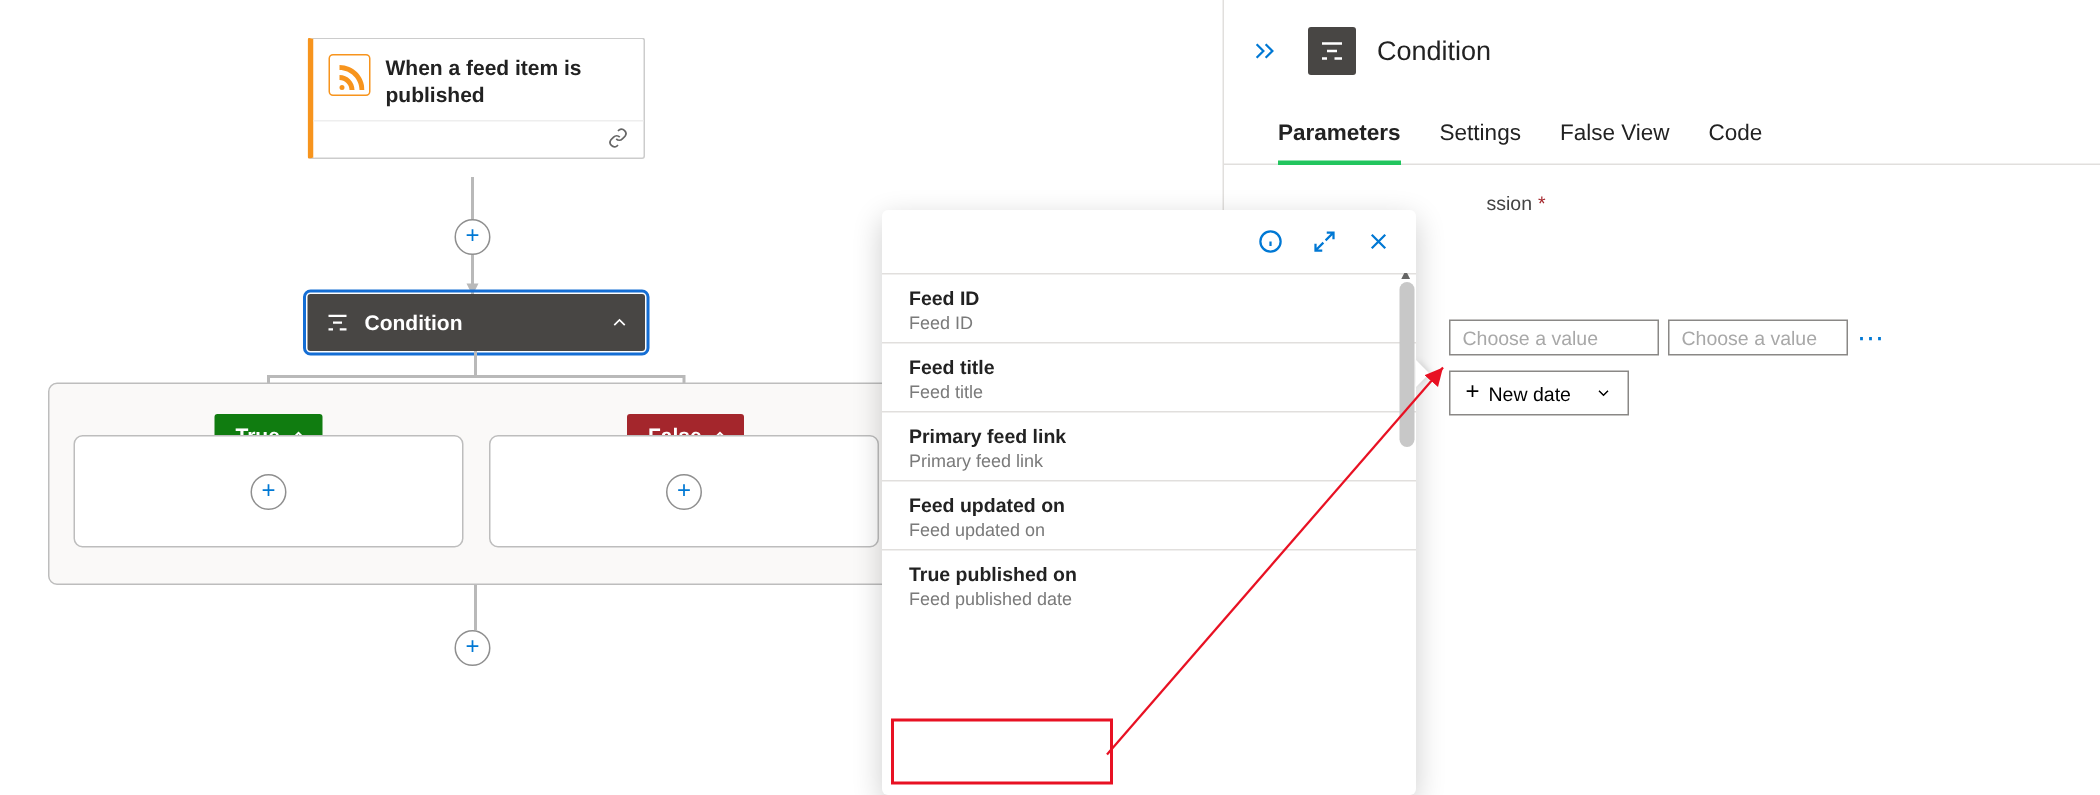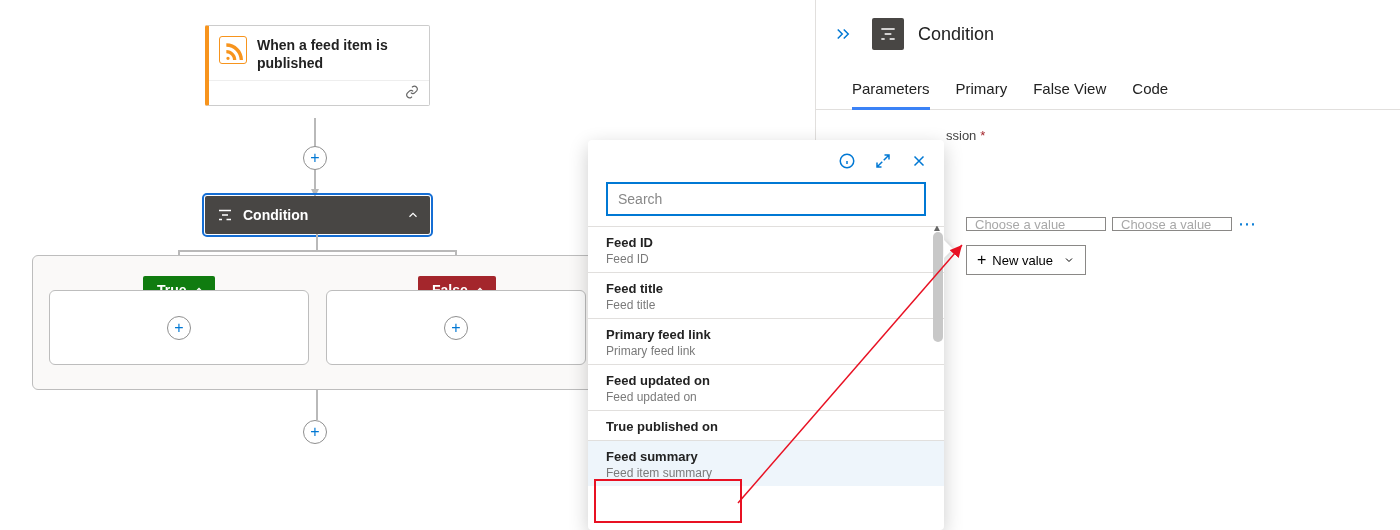--- a/index.html
+++ b/index.html
@@ -46,28 +46,28 @@
 .cond-bottom-line { position: absolute; left: 316px; top: 390px; width: 0; height: 30px; border: 1px solid #b9b9b9; }
 
 .side-panel { position: absolute; left: 815px; top: 0; width: 585px; height: 530px; background: #fff; border-left: 1px solid #e1dfdd; }
 .collapse-chev { width: 30px; height: 30px; display: flex; align-items: center; justify-content: center; color: #0078d4; cursor: pointer; }
 .panel-head { display: flex; align-items: center; gap: 14px; padding: 18px 20px 4px 12px; }
 .panel-icon { width: 32px; height: 32px; background: #484644; border-radius: 2px; display: flex; align-items: center; justify-content: center; color: #fff; }
 .panel-title { font-size: 18px; font-weight: 400; color: #222; }
 
 .tabs { display: flex; gap: 26px; padding: 26px 0 0 36px; border-bottom: 1px solid #e1dfdd; }
 .tab { font-size: 15px; color: #222; padding-bottom: 10px; cursor: pointer; }
-.tab.active { font-weight: 400; border-bottom: 3px solid #3b82f6; margin-bottom: -1px; }
+.tab.active { font-weight: 700; border-bottom: 3px solid #22c55e; margin-bottom: -1px; }
 
 .expr-label { padding: 18px 0 0 36px; font-size: 13px; color: #444; display: flex; align-items: center; gap: 4px; }
 .expr-label .req { color: #a4262c; }
-.expr-text-clip { display: inline-block; overflow: hidden; }
+.expr-text-clip { display: inline-block; overflow: hidden; margin-left: 45px; }
 
 .cond-row { padding: 70px 0 0 150px; display: flex; align-items: center; gap: 6px; }
-.cond-field { height: 14px; border: 1px solid #8a8886; background: #fff; font-size: 13px; color: #a8a8a8; padding: 0 8px; display: flex; align-items: center; }
+.cond-field { height: 24px; border: 1px solid #8a8886; background: #fff; font-size: 13px; color: #a8a8a8; padding: 0 8px; display: flex; align-items: center; }
 .choose1 { width: 140px; }
 .isequal { width: 110px; color: #222; padding-right: 24px; position: relative; }
 .isequal::after { content: ""; position: absolute; right: 8px; top: 12px; border-left: 5px solid transparent; border-right: 5px solid transparent; border-top: 5px solid #666; }
 .choose2 { width: 120px; }
 .more-dots { color: #0078d4; font-size: 18px; letter-spacing: 2px; cursor: pointer; }
 
 .new-item { margin: 10px 0 0 150px; height: 30px; width: 120px; border: 1px solid #8a8886; background: #fff; display: inline-flex; align-items: center; gap: 6px; padding: 0 10px; font-size: 13px; cursor: pointer; }
 
 .popup { position: absolute; left: 588px; top: 140px; width: 356px; height: 390px; background: #fff; box-shadow: 0 6px 20px rgba(0,0,0,.2); border-radius: 4px; display: flex; flex-direction: column; }
 .popup-pointer { position: absolute; right: -9px; top: 100px; width: 0; height: 0; border-top: 9px solid transparent; border-bottom: 9px solid transparent; border-left: 9px solid #fff; filter: drop-shadow(1px 0 2px rgba(0,0,0,.15)); }
@@ -169,39 +169,39 @@
     <div class="panel-icon">
       <svg viewBox="0 0 24 24" width="20" height="20" fill="none" stroke="currentColor" stroke-width="2">
           <path d="M4 6h16M8 12h8M4 18h4M14 18h6"></path>
         </svg>
     </div>
     <div class="panel-title">Condition</div>
   </div>
 
   <div class="tabs">
     <div class="tab active">Parameters</div>
-    <div class="tab">Primary</div>
+    <div class="tab">Settings</div>
     <div class="tab">False View</div>
     <div class="tab">Code</div>
   </div>
 
   <div class="expr-label" style="padding-left:130px">
     <span class="expr-text-clip">ssion</span>
     <span class="req">*</span>
   </div>
 
   <div class="cond-row">
     <div class="cond-field choose1">Choose a value</div>
     <div class="cond-field choose2">Choose a value</div>
     <div class="more-dots">⋯</div>
   </div>
 
   <div class="new-item">
     <span style="font-size:16px;font-weight:400">+</span>
-    <span>New value</span>
+    <span>New date</span>
     <svg class="chev-sm" style="margin-left:auto" viewBox="0 0 24 24" fill="none" stroke="currentColor" stroke-width="2">
         <path d="M6 9l6 6 6-6"></path>
       </svg>
   </div>
 </div>
 
 <div class="popup">
   <div class="popup-pointer"></div>
   <div class="popup-tools">
     <div class="ticon">
@@ -214,21 +214,20 @@
         <svg viewBox="0 0 24 24" width="18" height="18" fill="none" stroke="currentColor" stroke-width="2">
           <path d="M14 4h6v6M20 4l-7 7M10 20H4v-6M4 20l7-7"></path>
         </svg>
       </div>
     <div class="ticon">
         <svg viewBox="0 0 24 24" width="18" height="18" fill="none" stroke="currentColor" stroke-width="2">
           <path d="M6 6l12 12M18 6L6 18"></path>
         </svg>
       </div>
   </div>
-  <div class="search-box">Search</div>
   <div class="list">
     <div class="scroll-arrow">▲</div>
     <div class="scroll-thumb"></div>
     <div class="list-item">
         <div class="it-title">Feed ID</div>
         <div class="it-sub">Feed ID</div>
       </div>
     <div class="list-item">
         <div class="it-title">Feed title</div>
         <div class="it-sub">Feed title</div>
@@ -236,24 +235,21 @@
     <div class="list-item">
         <div class="it-title">Primary feed link</div>
         <div class="it-sub">Primary feed link</div>
       </div>
     <div class="list-item">
         <div class="it-title">Feed updated on</div>
         <div class="it-sub">Feed updated on</div>
       </div>
     <div class="list-item">
         <div class="it-title">True published on</div>
-      </div>
-    <div class="list-item highlighted">
-        <div class="it-title">Feed summary</div>
-        <div class="it-sub">Feed item summary</div>
+        <div class="it-sub">Feed published date</div>
       </div>
   </div>
 </div>
 
 <div class="red-box red-feed"></div>
 <svg class="arrow-svg">
   <defs>
       <marker id="ah" markerWidth="10" markerHeight="10" refX="8" refY="4" orient="auto">
         <path d="M0 0L8 4L0 8z" fill="#e81123"></path>
       </marker>

